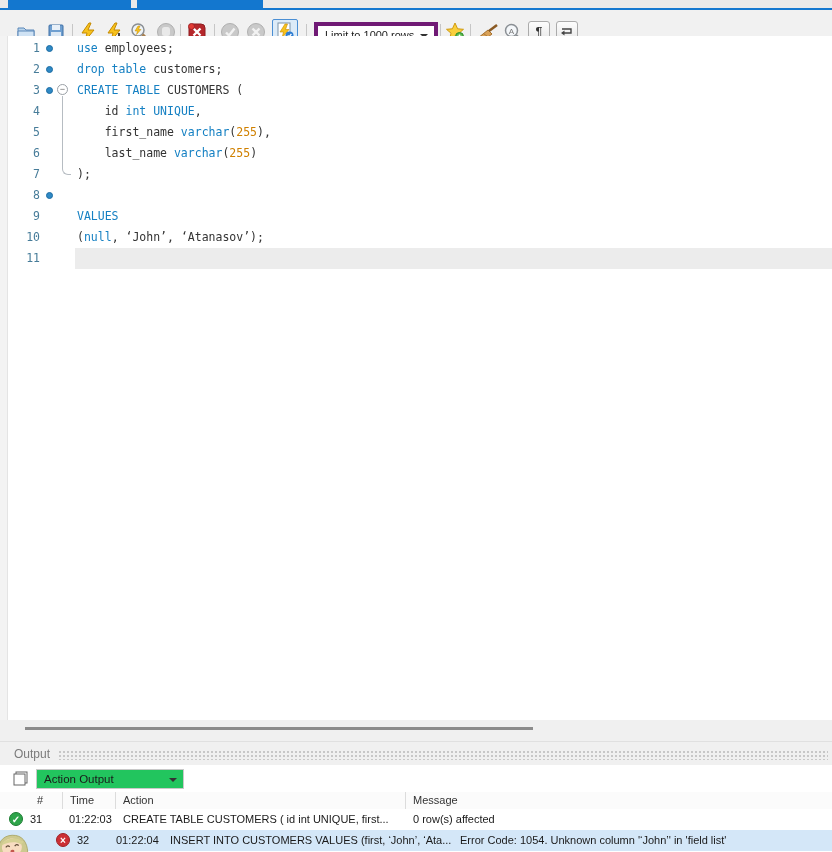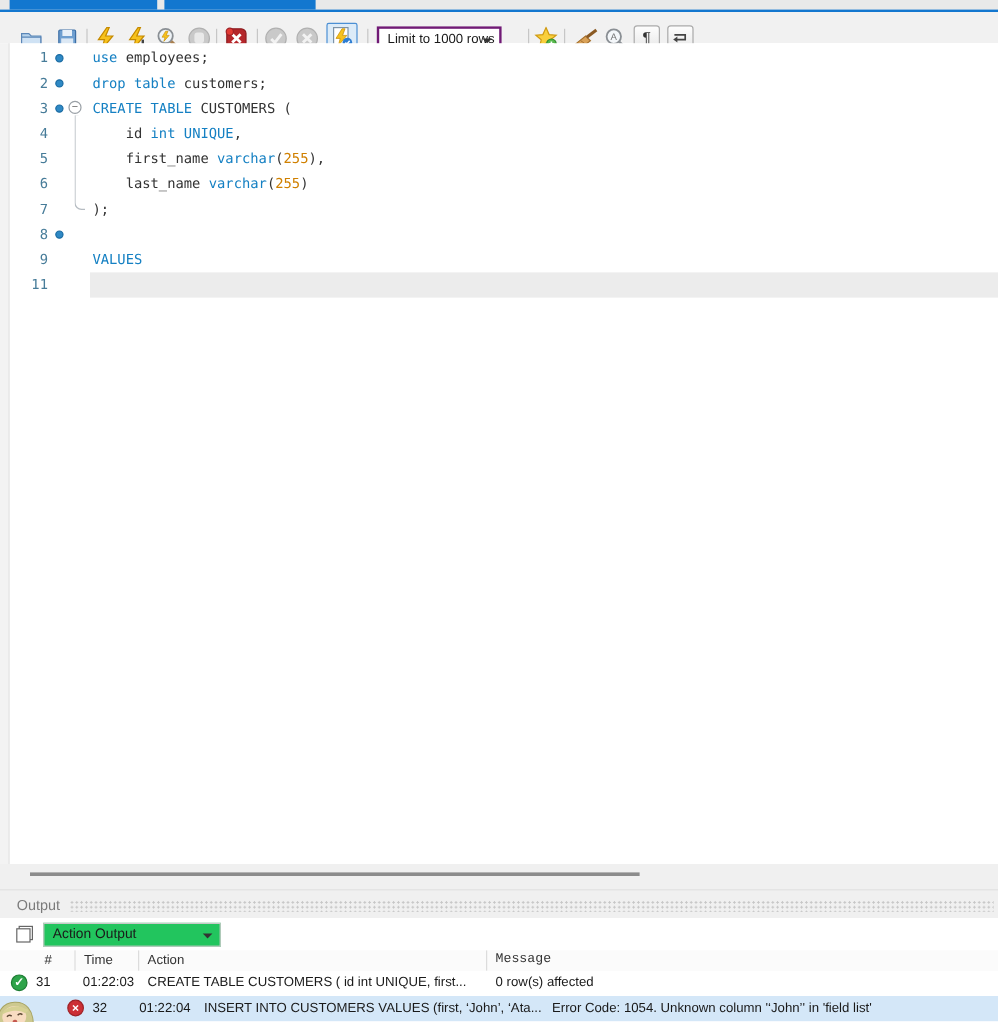--- a/index.html
+++ b/index.html
@@ -10,22 +10,22 @@
   #tabstrip { position:absolute; left:0; top:0; width:832px; height:10px; background:#e9e9e9; }
   .tabstub { position:absolute; top:0; height:8px; background:#1377cf; }
   #tab-underline { position:absolute; left:0; top:8px; width:832px; height:2px; background:#1377cf; }
 
   
   #toolbar { position:absolute; left:0; top:10px; width:832px; height:26px; background:#f1f1f1; }
   .tbicon { position:absolute; top:12px; width:20px; height:20px; }
   .tbsep { position:absolute; top:14px; width:1px; height:17px; background:#c6c6c6; }
   #autocommit-btn { position:absolute; left:272px; top:9px; width:26px; height:25px;
                     border:1px solid #4b8fd4; background:#dcebf8; border-radius:2px; }
-  #limit-dropdown { position:absolute; left:314px; top:12px; width:104px; height:21px; background:#ffffff;
-                    border:2px solid #701a75; font-size:11px; color:#1a1a1a; line-height:19px; padding-left:7px; }
+  #limit-dropdown { position:absolute; left:314px; top:12px; width:124px; height:21px; background:#ffffff;
+                    border:4px solid #701a75; font-size:11px; color:#1a1a1a; line-height:19px; padding-left:7px; }
   #limit-dropdown .arrow { position:absolute; right:6px; top:8px; width:0; height:0;
                     border-left:4px solid transparent; border-right:4px solid transparent; border-top:4px solid #333; }
   .togglebtn { position:absolute; top:11px; width:22px; height:22px; border:1px solid #ababab; border-radius:3px;
                background:linear-gradient(#fdfdfd,#e6e6e6); text-align:center; font-size:13px; color:#333; line-height:20px; }
 
   
   #editor { position:absolute; left:0; top:36px; width:832px; height:684px; background:#ffffff; }
   #left-strip { position:absolute; left:0; top:0; width:8px; height:684px; background:#f3f3f3; border-right:1px solid #e4e4e4; }
   #code-lines { position:absolute; left:0; top:2px; width:832px; }
   .code-line { position:relative; height:21px; }
@@ -58,21 +58,21 @@
   #output-toolbar { position:absolute; left:0; top:765px; width:832px; height:27px; background:#ffffff; }
   #action-output-select { position:absolute; left:36px; top:4px; width:148px; height:20px; background:#22c55e;
                           border:1px solid #c9c9c9; font-size:11.5px; color:#1a1a1a; line-height:18px; padding-left:7px; }
   #action-output-select .arrow { position:absolute; right:6px; top:8px; width:0; height:0;
                           border-left:4px solid transparent; border-right:4px solid transparent; border-top:4px solid #333; }
 
   #grid-header { position:absolute; left:0; top:792px; width:832px; height:17px; background:#fbfbfb;
                  display:grid; grid-template-columns:30px 33px 53px 290px 1fr; font-size:11px; color:#333; }
   #grid-header .hcell { border-right:1px solid #dcdcdc; padding:2px 0 0 7px; }
   #grid-header .hcell.first { border-right:none; }
-  #grid-header .hcell.last { border-right:none;font-family:Liberation Mono, monospace; }
+  #grid-header .hcell.last { border-right:none; }
 
   #grid-rows { position:absolute; left:0; top:809px; width:832px; }
   .orow { position:relative; height:21px; display:grid; grid-template-columns:30px 33px 53px 290px 1fr;
           font-size:11px; color:#1a1a1a; background:#ffffff; }
   .orow.sel { background:#d4e7f8;padding-left:47px; }
   .ocell { padding-top:4px; white-space:nowrap; overflow:hidden; }
   .ocell.idx { text-align:left; padding-right:3px; }
   .ocell.time { padding-left:6px; }
   .ocell.act { padding-left:7px; }
   .ocell.msg { padding-left:7px; }
@@ -213,20 +213,24 @@
       </div>
       <div class="code-line">
         <span class="ln">8</span>
         <span class="stmt-dot"></span>
       </div>
       <div class="code-line">
         <span class="ln">9</span>
         <pre class="code-text"><span class="seg-kw">VALUES</span></pre>
       </div>
       <div class="code-line">
+        <span class="ln">10</span>
+        <pre class="code-text"><span class="seg-tx">(</span><span class="seg-kw">null</span><span class="seg-tx">, ‘John’, ‘Atanasov’);</span></pre>
+      </div>
+      <div class="code-line">
         <div class="cur-hl"></div>
         <span class="ln">11</span>
         <pre class="code-text"></pre>
       </div>
     </div>
   <div id="fold-guide"></div>
 </div>
 
 <div id="hscroll-zone">
   <div id="hscroll-thumb"></div>

